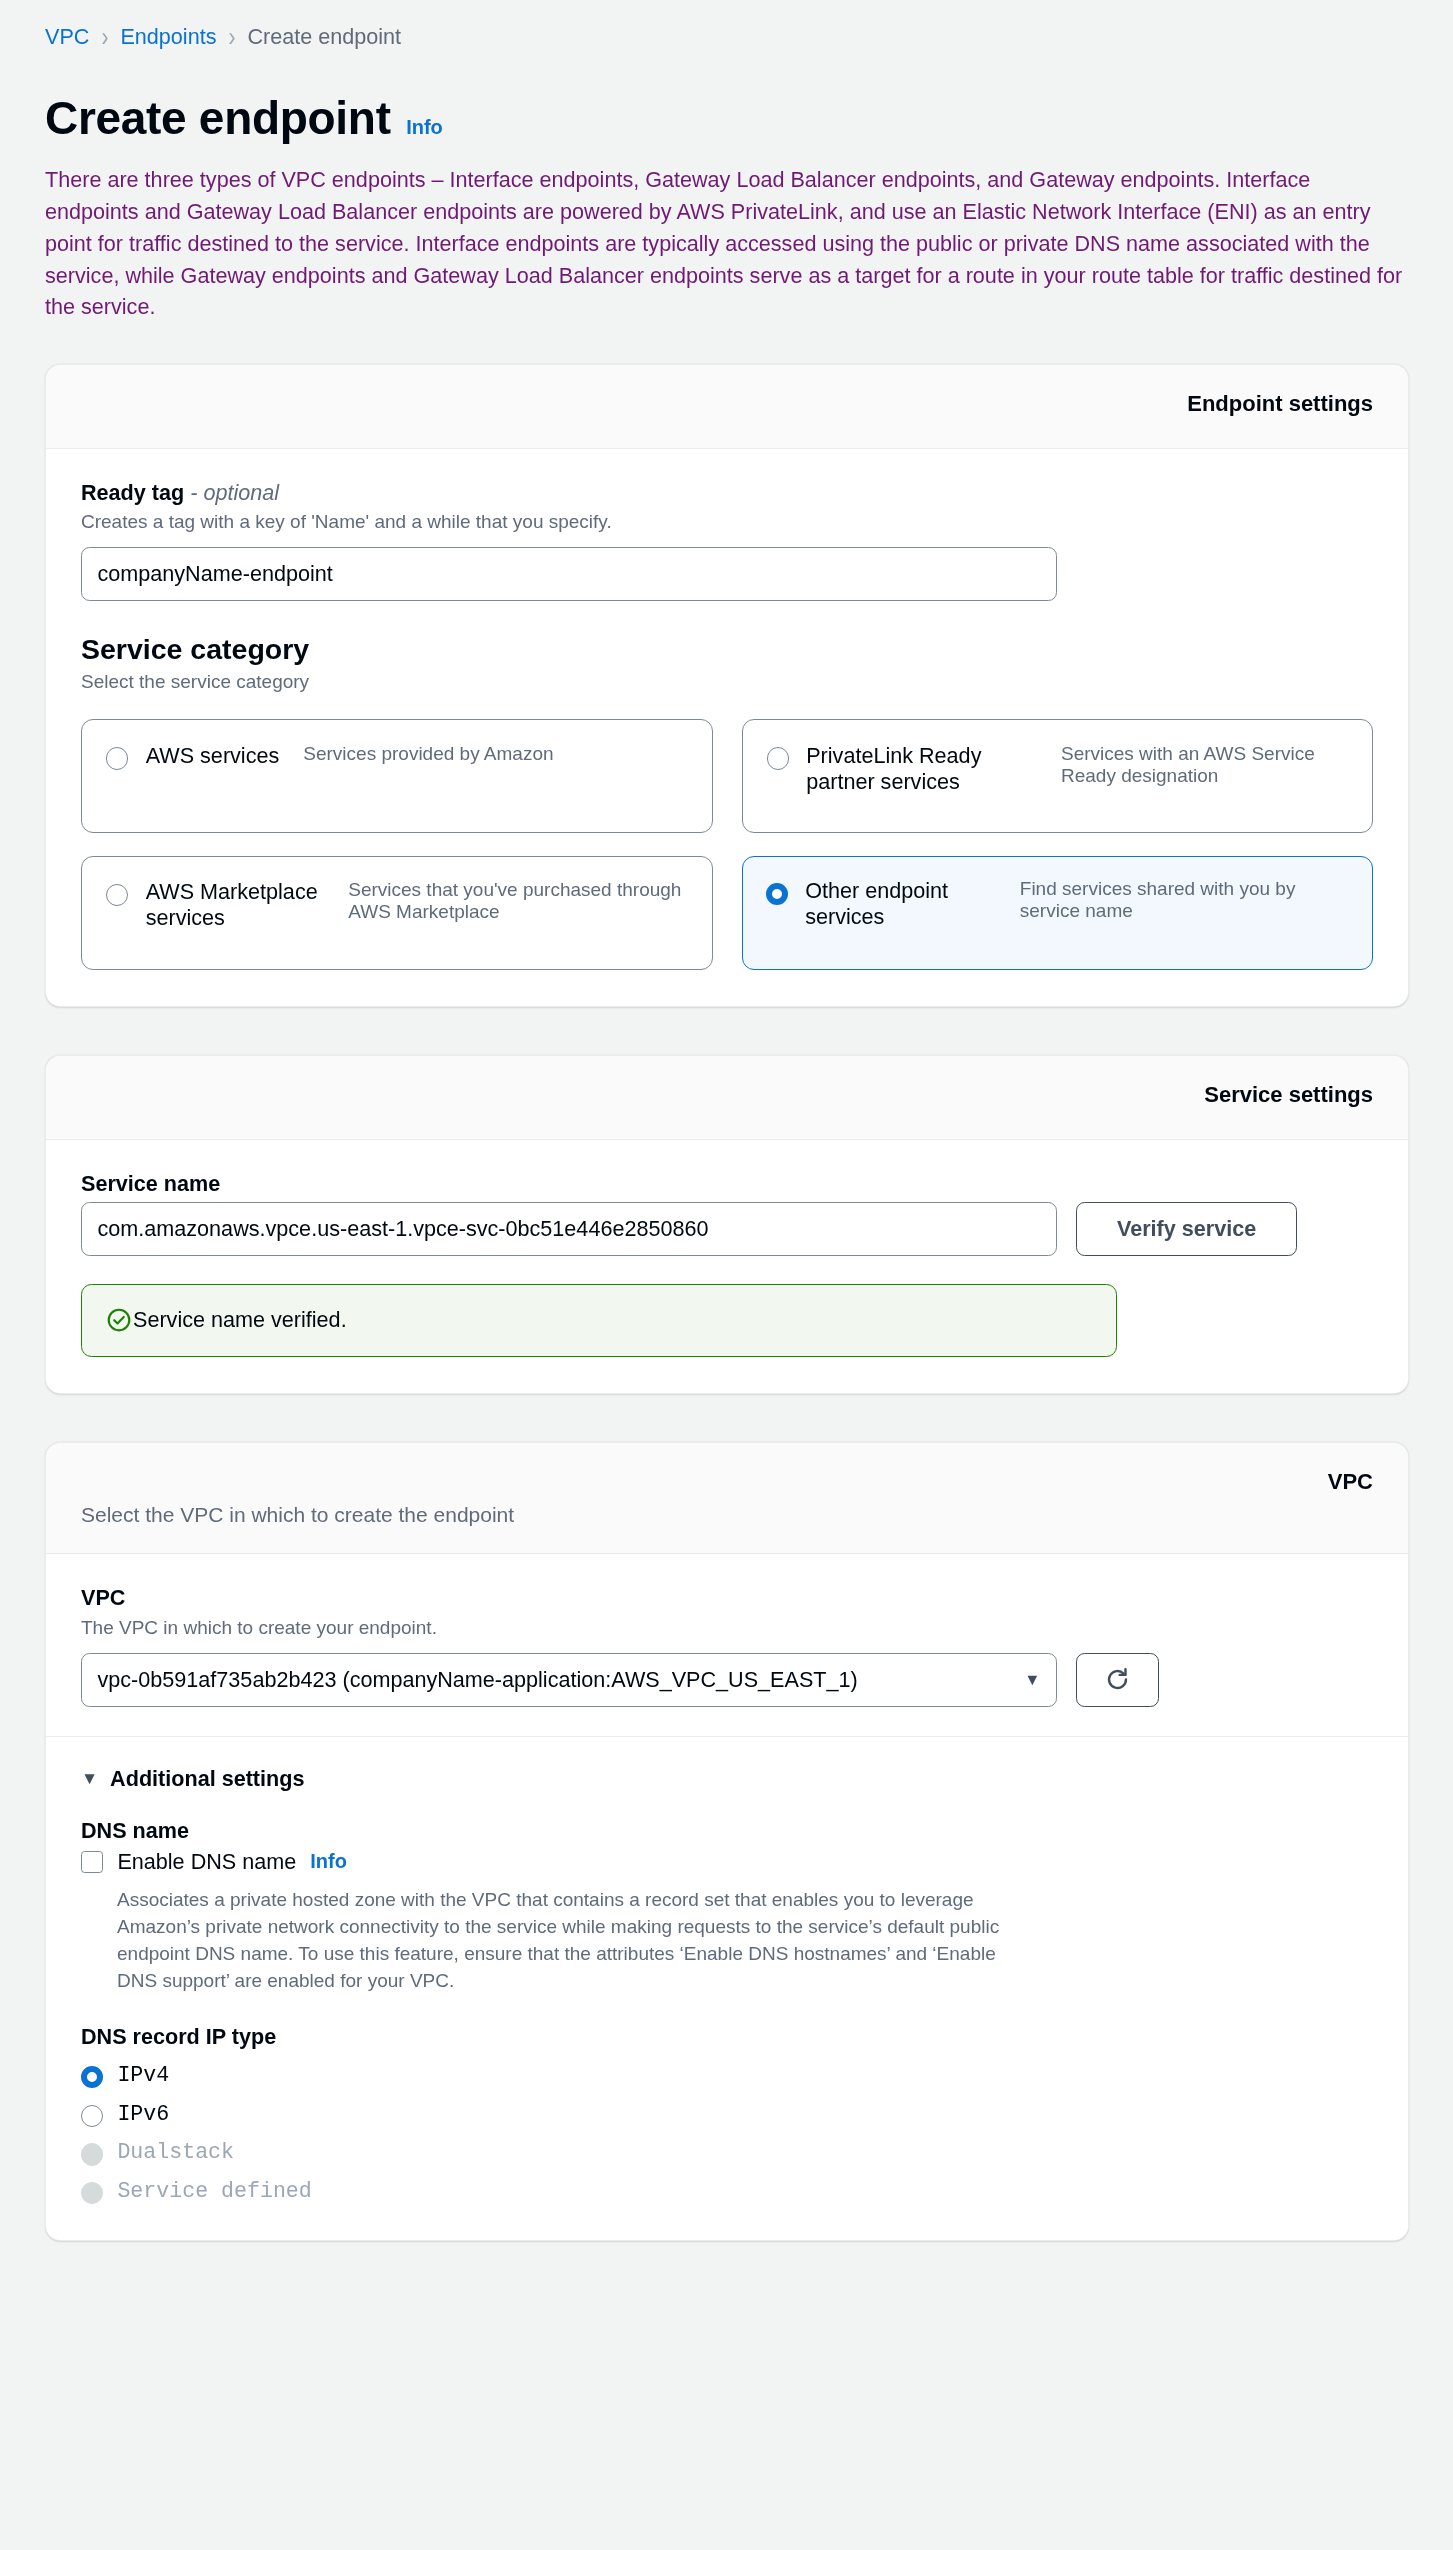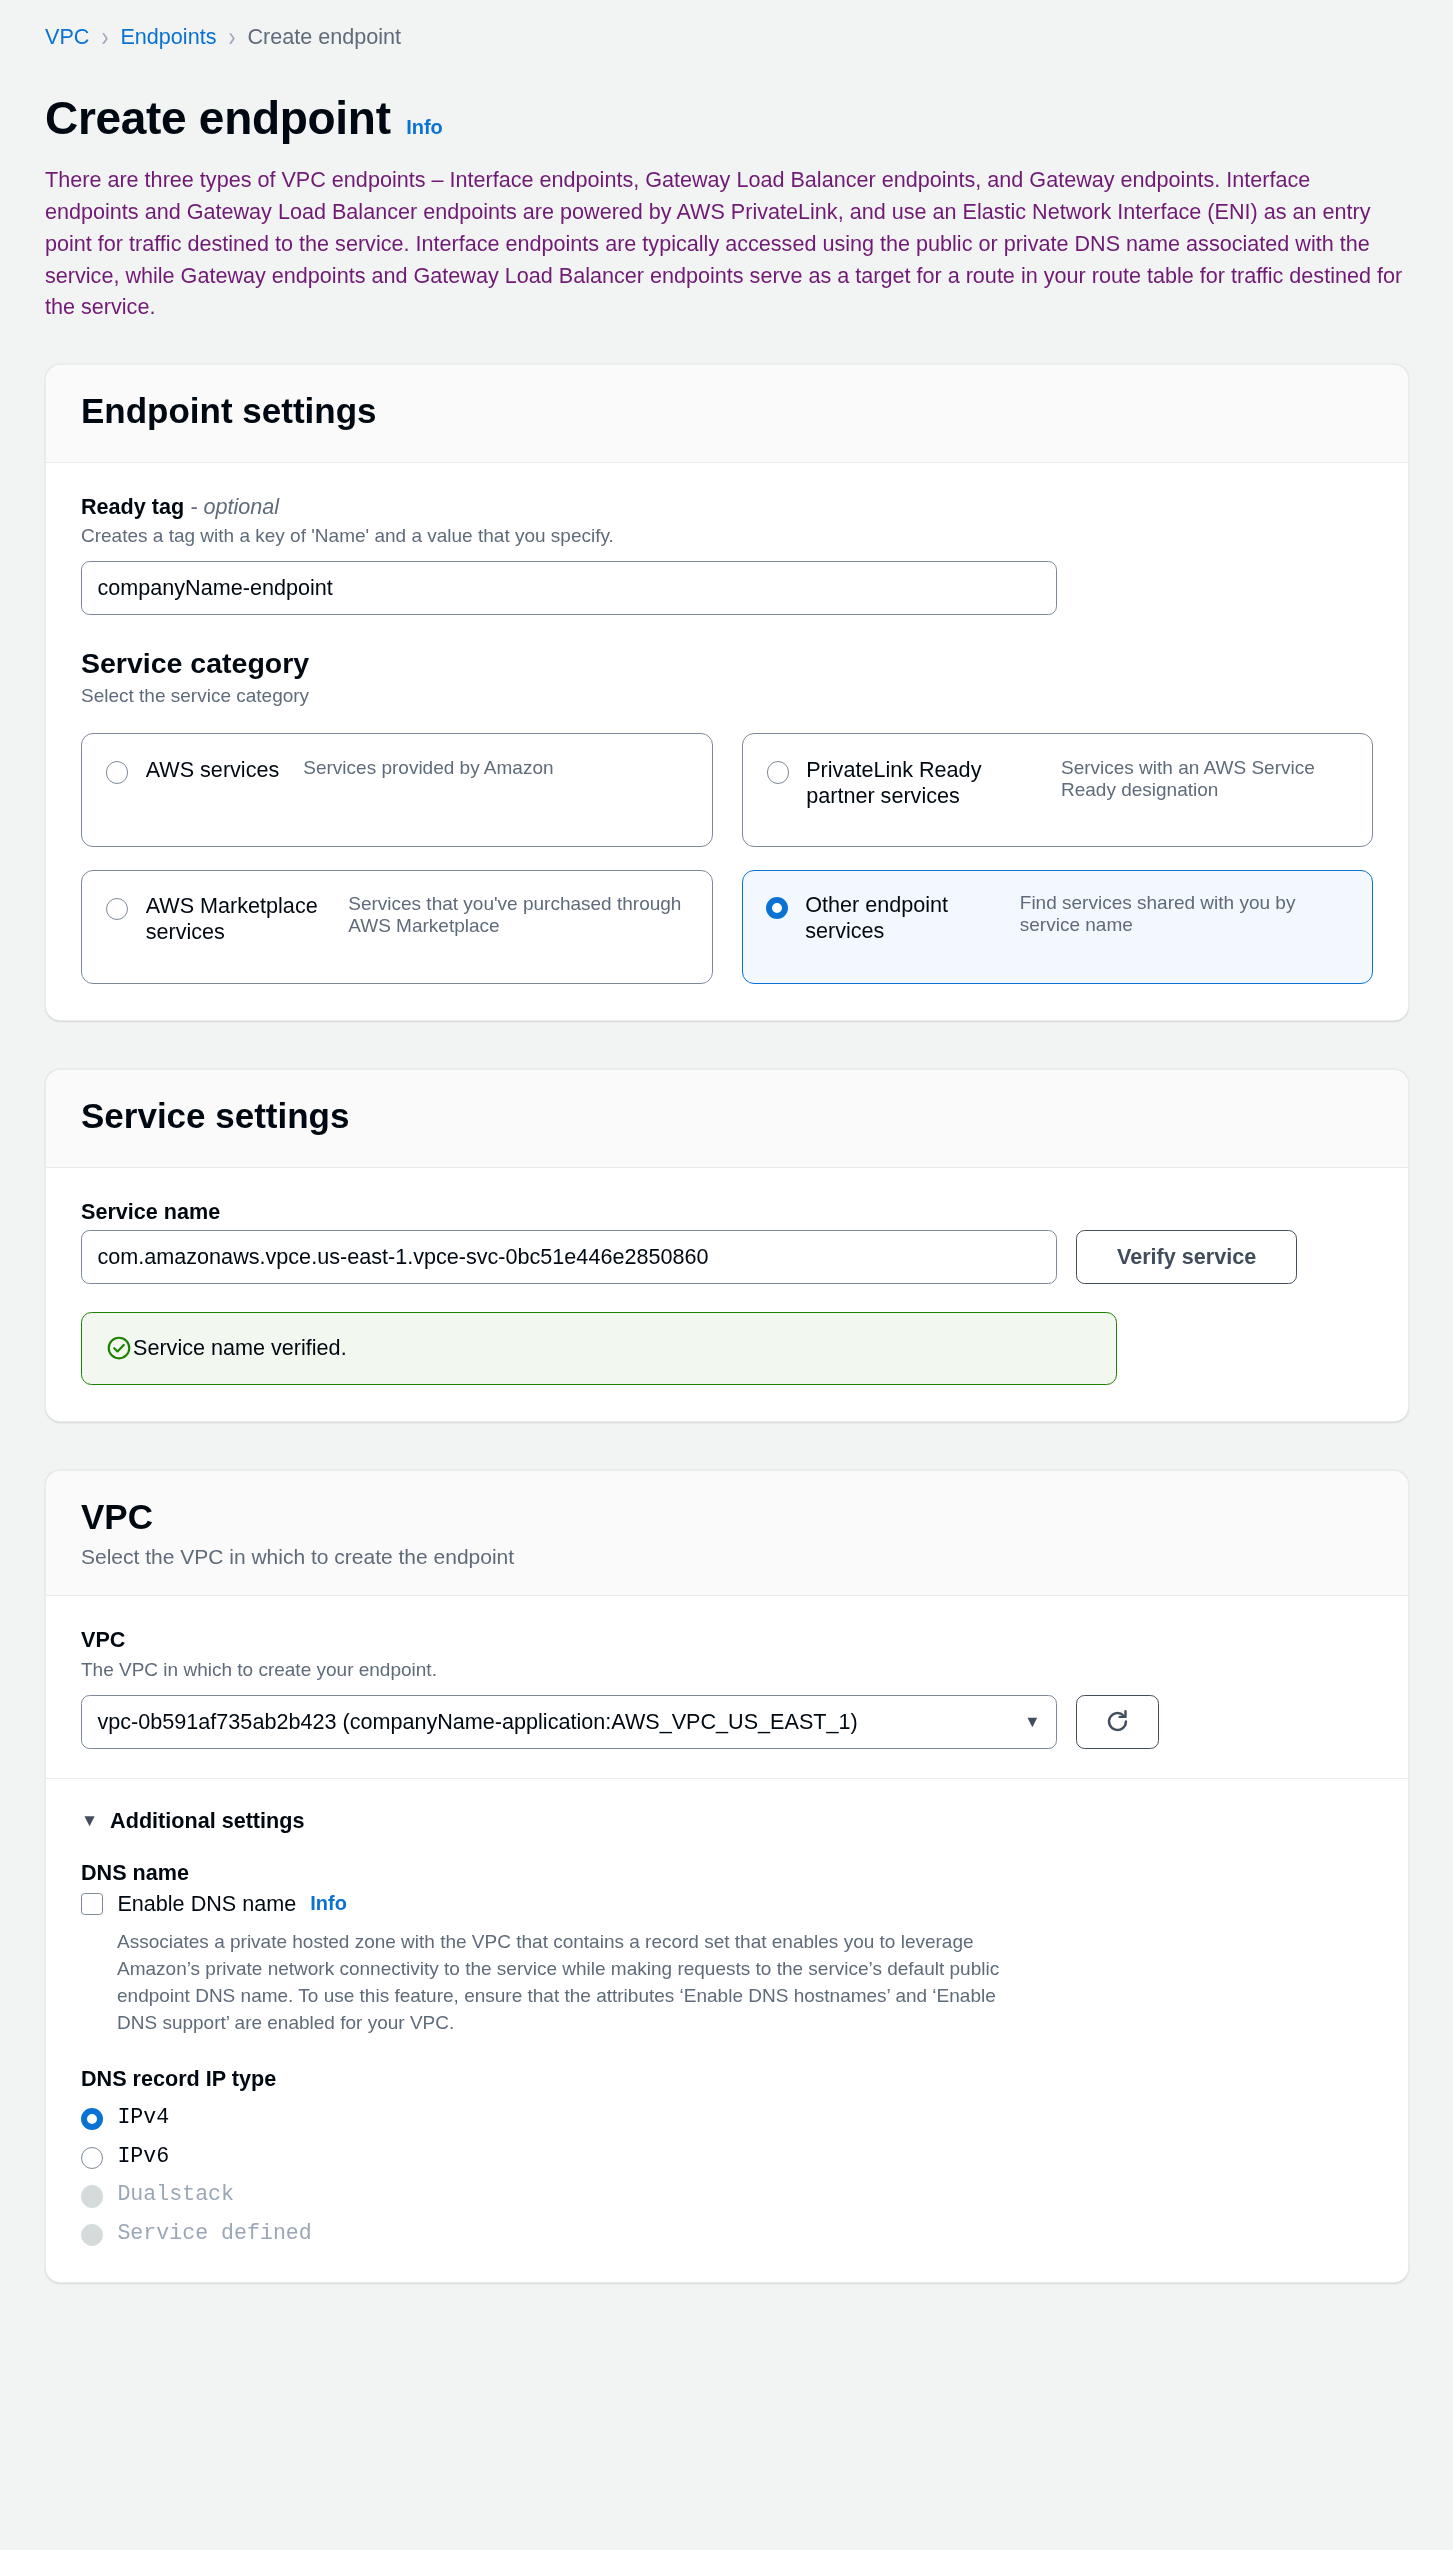--- a/index.html
+++ b/index.html
@@ -71,23 +71,24 @@
     margin-bottom: 48px;
     overflow: hidden;
   }
   .card-header {
     background: #fafafa;
     border-bottom: 0.9px solid #e9ebed;
     padding: 26px 35px 26px 35px;
   }
   .card-header.tall { padding-bottom: 31px; }
   .card-title {
-    font-size: 35px;
-    font-weight: 700;
-    color: #000811;
+    font-size: 22px;
+    font-weight: 700;
+    color: #000811;
+    text-align: right;
   }
   .card-subtitle {
     font-size: 21px;
     color: #5f6b7a;
     margin-top: 8.6px;
   }
   .card-body { padding: 31px 35px 36px 35px; background: #ffffff; }
 
   
   .field { margin-bottom: 29px; }
@@ -309,21 +310,21 @@
     <div class="card-header tall">
       <div class="card-title">Endpoint settings</div>
     </div>
     <div class="card-body">
 
       <div class="field">
         <div class="field-label">
           <span>Ready tag</span>
           <span class="optional">- optional</span>
         </div>
-        <div class="field-desc">Creates a tag with a key of 'Name' and a value that you specify.</div>
+        <div class="field-desc">Creates a tag with a key of 'Name' and a while that you specify.</div>
         <input class="text-input" type="text" value="companyName-endpoint" style="">
       </div>
 
       <div class="field">
         <div class="section-heading">Service category</div>
         <div class="section-sub">Select the service category</div>
 
         <div class="tile-grid">
           <div class="tile">
             <span class="radio-dot"></span>

